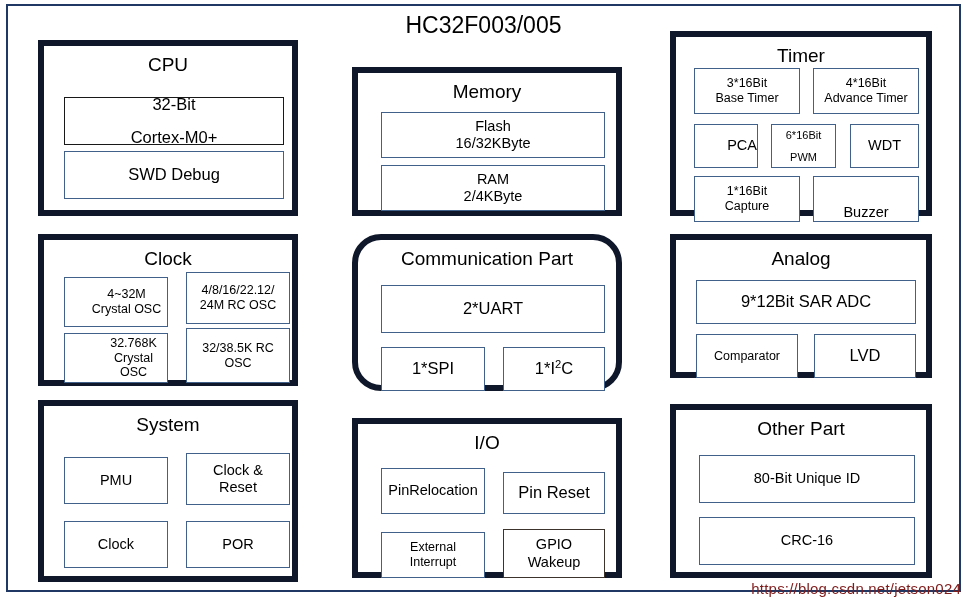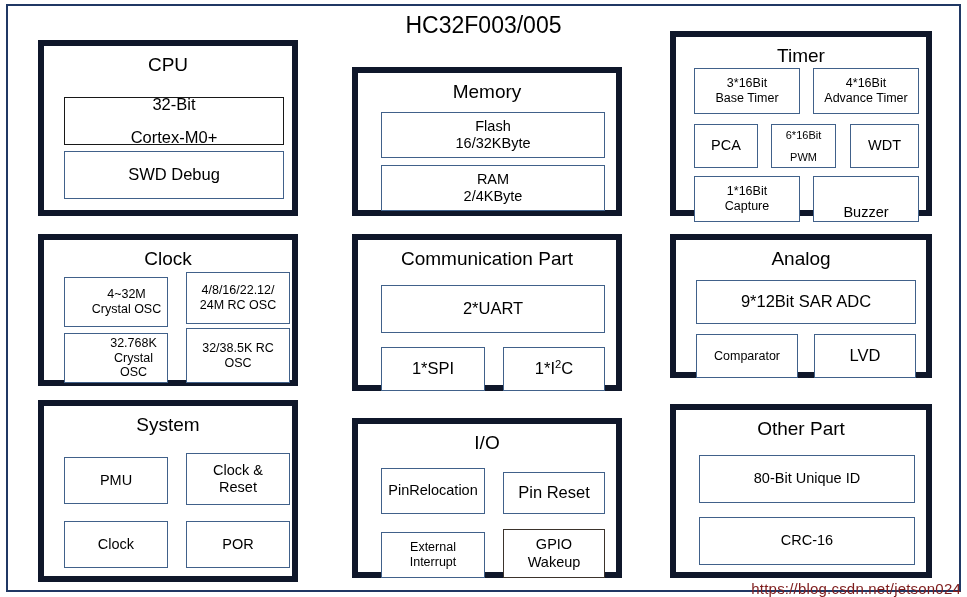--- a/index.html
+++ b/index.html
@@ -164,21 +164,21 @@
     <div class="blk f15" style="left:23px; top:39px; width:224px; height:46px; flex-direction:column;">
       <span>Flash</span>
       <span>16/32KByte</span>
     </div>
     <div class="blk f15" style="left:23px; top:92px; width:224px; height:46px; flex-direction:column;">
       <span>RAM</span>
       <span>2/4KByte</span>
     </div>
   </div>
 
-  <div class="card" style="left:352px; top:234px; width:270px; height:157px;">
+  <div class="card" style="left:352px; top:234px; width:270px; height:157px;border-radius:29px;">
     <div class="card-title">Communication Part</div>
     <div class="blk f17" style="left:23px; top:45px; width:224px; height:48px;">
       <span>2*UART</span>
     </div>
     <div class="blk f17" style="left:23px; top:107px; width:104px; height:44px;">
       <span>1*SPI</span>
     </div>
     <div class="blk f17" style="left:145px; top:107px; width:102px; height:44px;">
       <span><span>1*I</span><sup class="sup2">2</sup><span>C</span></span>
     </div>
@@ -206,21 +206,21 @@
   <div class="card" style="left:670px; top:31px; width:262px; height:185px;">
     <div class="card-title">Timer</div>
     <div class="blk f13" style="left:18px; top:31px; width:106px; height:46px; flex-direction:column;">
       <span>3*16Bit</span>
       <span>Base Timer</span>
     </div>
     <div class="blk f13" style="left:137px; top:31px; width:106px; height:46px; flex-direction:column;">
       <span>4*16Bit</span>
       <span>Advance Timer</span>
     </div>
-    <div class="blk f15" style="left:18px; top:87px; width:64px; height:44px;">
+    <div class="blk f15" style="left:18px; top:87px; width:64px; height:44px;justify-content:flex-end;">
       <span>PCA</span>
     </div>
     <div class="blk f11" style="left:95px; top:87px; width:65px; height:44px; flex-direction:column;gap:9px;">
       <span>6*16Bit</span>
       <span>PWM</span>
     </div>
     <div class="blk f15" style="left:174px; top:87px; width:69px; height:44px;">
       <span>WDT</span>
     </div>
     <div class="blk f13" style="left:18px; top:139px; width:106px; height:46px; flex-direction:column;">

